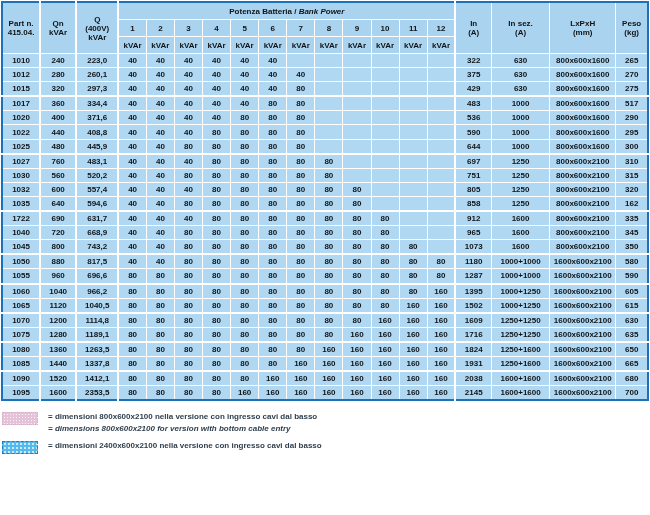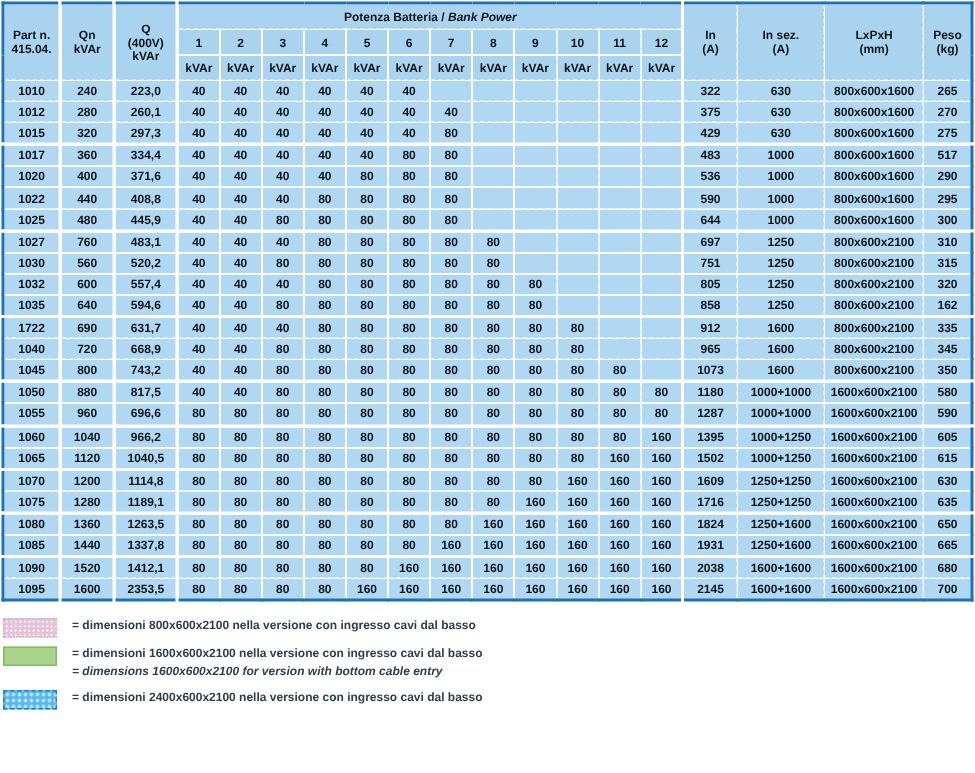--- a/index.html
+++ b/index.html
@@ -661,27 +661,21 @@
             <td>700</td>
           </tr>
         </tbody>
       </table>
   </div>
   <div class="legend" id="legend">
       <div class="legend-item">
         <div class="swatch pink"></div>
         <div class="legend-text">
           <div>= dimensioni 800x600x2100 nella versione con ingresso cavi dal basso</div>
-        </div>
-      </div>
-      <div class="legend-item">
-        <div class="swatch green"></div>
-        <div class="legend-text">
-          <div>= dimensioni 1600x600x2100 nella versione con ingresso cavi dal basso</div>
-          <div class="en">= dimensions 1600x600x2100 for version with bottom cable entry</div>
+          <div class="en">= dimensions 800x600x2100 for version with bottom cable entry</div>
         </div>
       </div>
       <div class="legend-item">
         <div class="swatch blue"></div>
         <div class="legend-text">
           <div>= dimensioni 2400x600x2100 nella versione con ingresso cavi dal basso</div>
         </div>
       </div>
     </div>
 </div>

